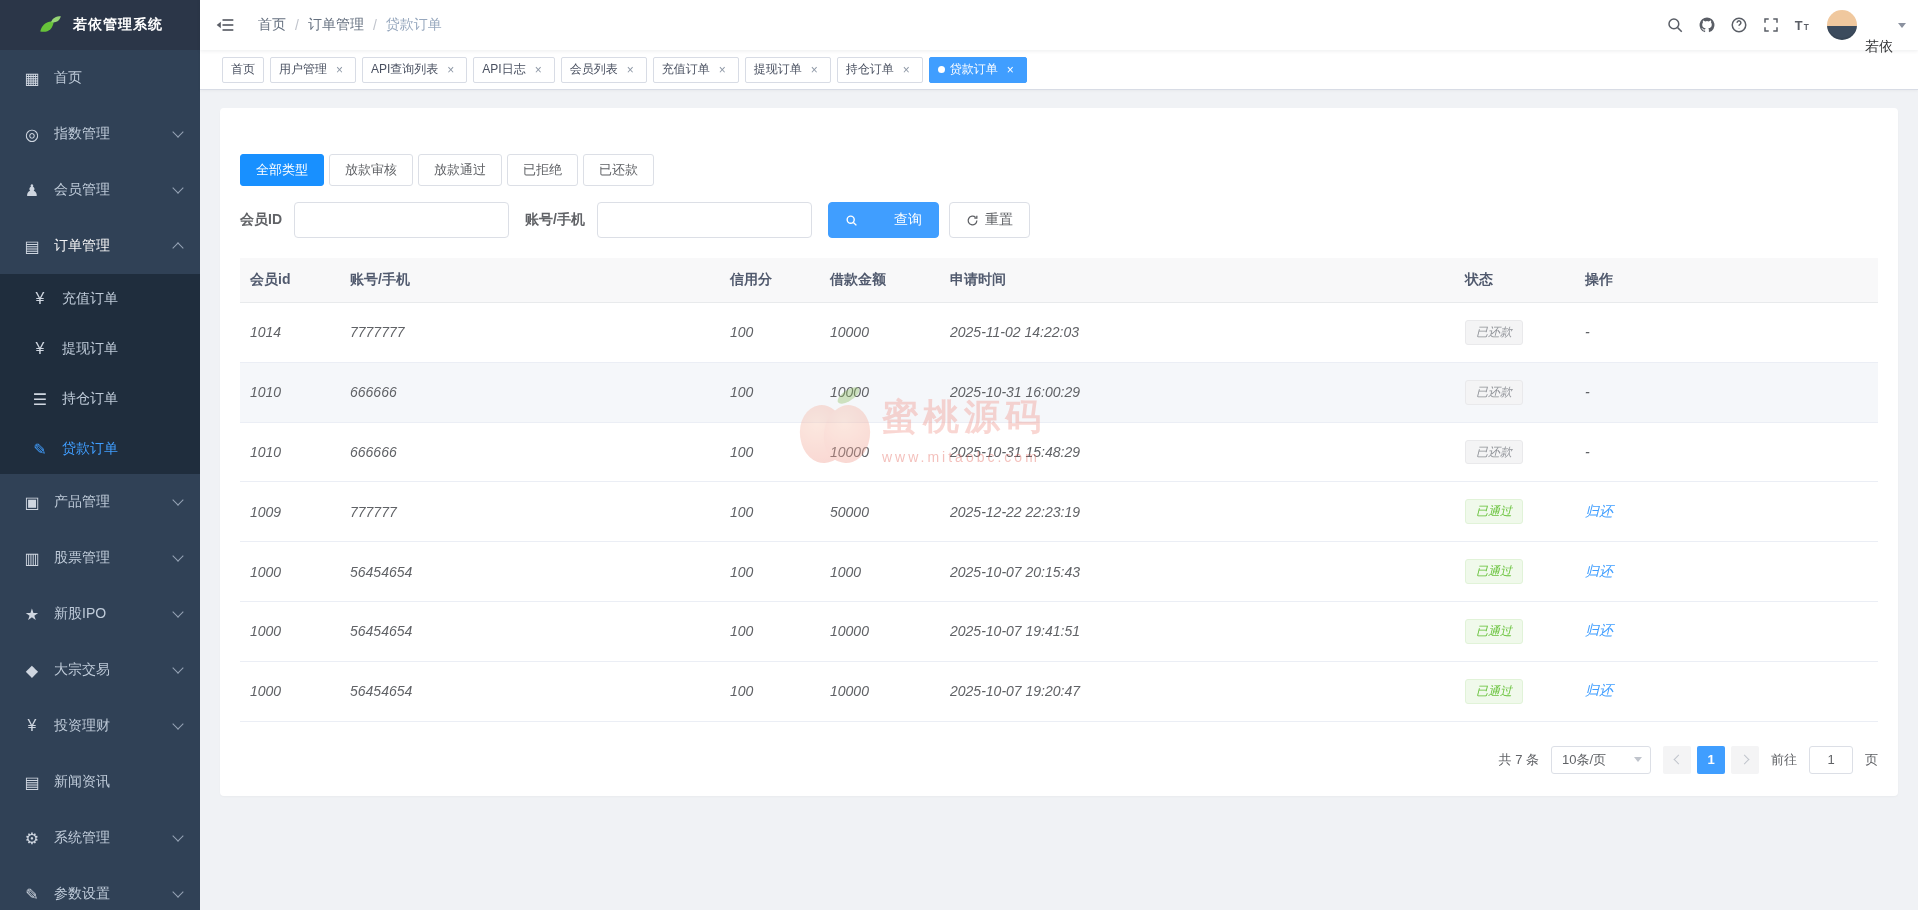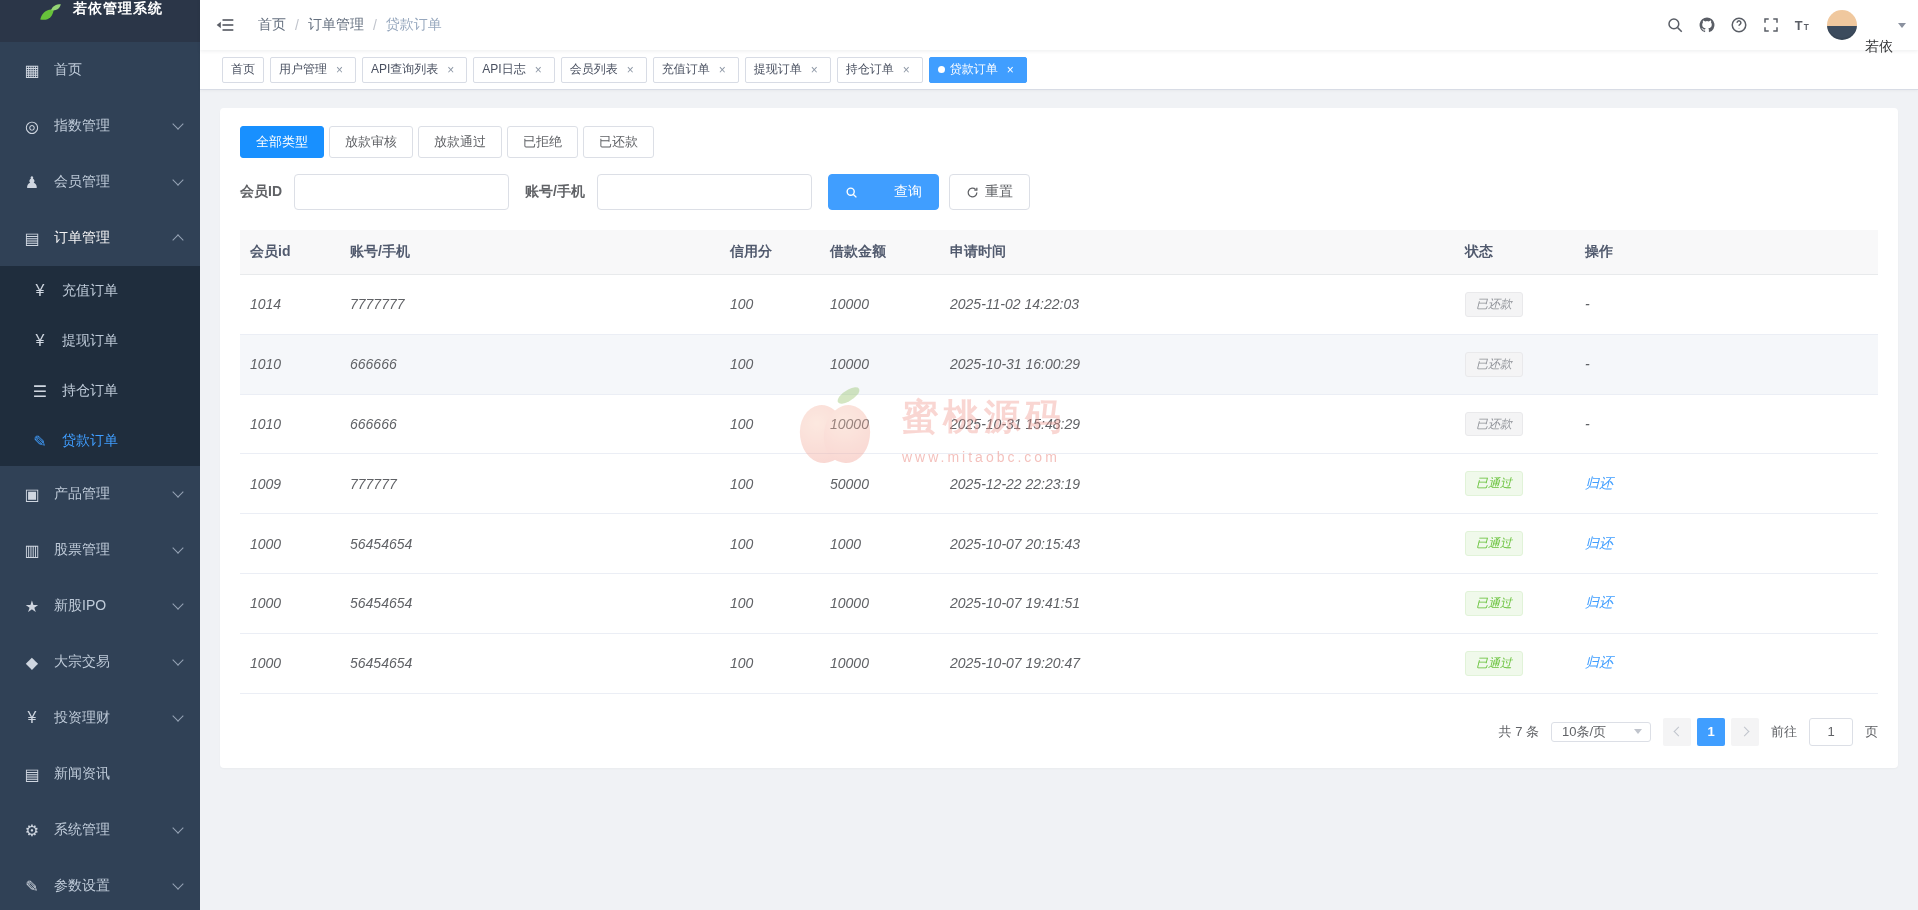--- a/index.html
+++ b/index.html
@@ -2,21 +2,21 @@
 <html><head>
 <meta charset="utf-8">
 <style>
   * { margin:0; padding:0; box-sizing:border-box; }
   html,body { width:1918px; height:910px; overflow:hidden; }
   body { font-family:"Liberation Sans", sans-serif; font-size:14px; color:#303133; background:#f0f2f5; }
   .app { display:flex; width:100%; height:100%; }
 
   
   .sidebar { width:200px; flex-shrink:0; background:#304156; display:flex; flex-direction:column; overflow:hidden; }
-  .logo { height:42px; background:#2b3648; display:flex; justify-content:center; gap:10px; cursor:pointer; }
+  .logo { height:50px; background:#2b3648; display:flex; align-items:center; justify-content:center; gap:10px; cursor:pointer; }
   .logo svg { width:26px; height:26px; }
   .logo-title { color:#fff; font-size:14px; font-weight:bold; letter-spacing:1px; }
   .menu { flex:1; overflow:hidden; }
   .menu-item { height:56px; display:flex; align-items:center; padding:0 18px 0 20px; color:#bfcbd9; font-size:14px; cursor:pointer; white-space:nowrap; }
   .menu-item.open { color:#f4f4f5; }
   .mi-icon { width:24px; margin-right:10px; font-size:16px; text-align:center; color:#cfd6e0; flex-shrink:0; }
   .mi-label { flex:1; }
   .chevron { width:8px; height:8px; border-right:1.5px solid #96a3b5; border-bottom:1.5px solid #96a3b5; transform:rotate(45deg); margin-top:-4px; flex-shrink:0; }
   .chevron.up { transform:rotate(-135deg); margin-top:4px; }
   .submenu { background:#1f2d3d; }
@@ -44,21 +44,21 @@
   .tag { height:26px; display:inline-flex; align-items:center; gap:5px; padding:0 8px; border:1px solid #d8dce5; background:#fff; color:#495060; font-size:12px; cursor:pointer; border-radius:2px; white-space:nowrap; }
   .tag .close { width:15px; height:15px; border-radius:50%; display:inline-flex; align-items:center; justify-content:center; font-size:12px; line-height:1; color:#8d97a5; }
   .tag.active { background:#409eff; border-color:#409eff; color:#fff; }
   .tag.active .close { color:#fff; }
   .dot { width:7px; height:7px; border-radius:50%; background:#fff; flex-shrink:0; }
 
   .app-main { flex:1; padding:18px 20px; position:relative; overflow:hidden; }
   .card { background:#fff; border-radius:4px; padding:18px 20px 22px; position:relative; box-shadow:0 1px 2px rgba(0,0,0,.03); }
 
   
-  .type-tabs { display:flex; gap:5px; margin-bottom:16px; }
+  .type-tabs { display:flex; gap:5px; margin-bottom:16px;margin-top:28px; }
   .type-tab { height:32px; padding:0 15px; display:inline-flex; align-items:center; background:#fff; border:1px solid #dcdfe6; color:#606266; font-size:13px; border-radius:3px; cursor:pointer; font-family:inherit; }
   .type-tab.active { background:#1890ff; border-color:#1890ff; color:#fff; }
 
   
   .search-form { display:flex; align-items:center; margin-bottom:20px; }
   .search-form label { font-size:14px; font-weight:bold; color:#606266; margin-right:12px; white-space:nowrap; }
   .inp { width:215px; height:36px; border:1px solid #dcdfe6; border-radius:4px; padding:0 12px; font-size:14px; color:#606266; margin-right:16px; outline:none; background:#fff; font-family:inherit; }
   .btn { height:36px; border-radius:4px; font-size:14px; display:inline-flex; align-items:center; gap:6px; padding:0 16px; cursor:pointer; font-family:inherit; }
   .btn svg { width:13px; height:13px; }
   .btn-primary { background:#409eff; color:#fff; border:1px solid #409eff;gap:36px; }
@@ -70,32 +70,32 @@
   .data-table td { padding:17px 10px; font-size:14px; color:#606266; border-bottom:1px solid #ebeef5;font-style:italic; }
   .data-table tbody tr:nth-child(2) { background:#f5f7fa; }
   .status-tag { display:inline-block; padding:3px 10px; font-size:12px; border-radius:3px; line-height:1.4; white-space:nowrap; }
   .status-repaid { background:#f4f4f5; border:1px solid #e9e9eb; color:#909399; }
   .status-passed { background:#f0f9eb; border:1px solid #e1f3d8; color:#67c23a; }
   .action-link { color:#409eff; cursor:pointer; }
   .action-none { color:#606266; }
 
   
   .pagination { display:flex; align-items:center; justify-content:flex-end; margin-top:24px; gap:12px; font-size:13px; color:#606266; }
-  .page-size { height:20px; min-width:100px; border:1px solid #dcdfe6; border-radius:3px; display:inline-flex; align-items:center; justify-content:space-between; padding:0 8px 0 10px; cursor:pointer; gap:8px; background:#fff; }
+  .page-size { height:28px; min-width:100px; border:1px solid #dcdfe6; border-radius:3px; display:inline-flex; align-items:center; justify-content:space-between; padding:0 8px 0 10px; cursor:pointer; gap:8px; background:#fff; }
   .select-caret { width:0; height:0; border-left:4px solid transparent; border-right:4px solid transparent; border-top:5px solid #c0c4cc; }
   .pager { display:flex; align-items:center; gap:6px; }
   .pg-btn { min-width:28px; height:28px; border:none; background:#f4f4f5; border-radius:2px; display:inline-flex; align-items:center; justify-content:center; cursor:pointer; color:#606266; font-size:13px; font-family:inherit; }
   .pg-btn.current { background:#409eff; color:#fff; font-weight:bold; }
   .arrow { width:7px; height:7px; border-left:1.5px solid #c0c4cc; border-bottom:1.5px solid #c0c4cc; display:inline-block; }
   .arrow.left { transform:rotate(45deg); margin-left:2px; }
   .arrow.right { transform:rotate(-135deg); margin-right:2px; }
   .goto-input { width:44px; height:28px; border:1px solid #dcdfe6; border-radius:3px; text-align:center; font-size:13px; color:#606266; outline:none; font-family:inherit; }
 
   
-  .watermark { position:absolute; left:580px; top:285px; display:flex; align-items:center; gap:32px; opacity:.38; pointer-events:none; z-index:5; }
+  .watermark { position:absolute; left:580px; top:285px; display:flex; align-items:center; gap:12px; opacity:.38; pointer-events:none; z-index:5; }
   .peach { position:relative; width:70px; height:68px; }
   .peach::before, .peach::after { content:""; position:absolute; bottom:0; width:46px; height:58px; border-radius:50% 50% 48% 48%; background:radial-gradient(circle at 40% 30%, #f9c5ae, #ef9287); }
   .peach::before { left:0; transform:rotate(-8deg); }
   .peach::after { right:0; transform:rotate(8deg); }
   .peach-leaf { position:absolute; top:-5px; left:36px; width:25px; height:11px; background:#8fbf62; border-radius:60% 40% 60% 40%; transform:rotate(-28deg); z-index:2; }
   .wm-line1 { font-size:36px; font-weight:bold; color:#f0948c; letter-spacing:5px; }
   .wm-line2 { font-size:14px; color:#e25b50; letter-spacing:3px; margin-top:7px; }
 </style>
 </head>
 <body>

